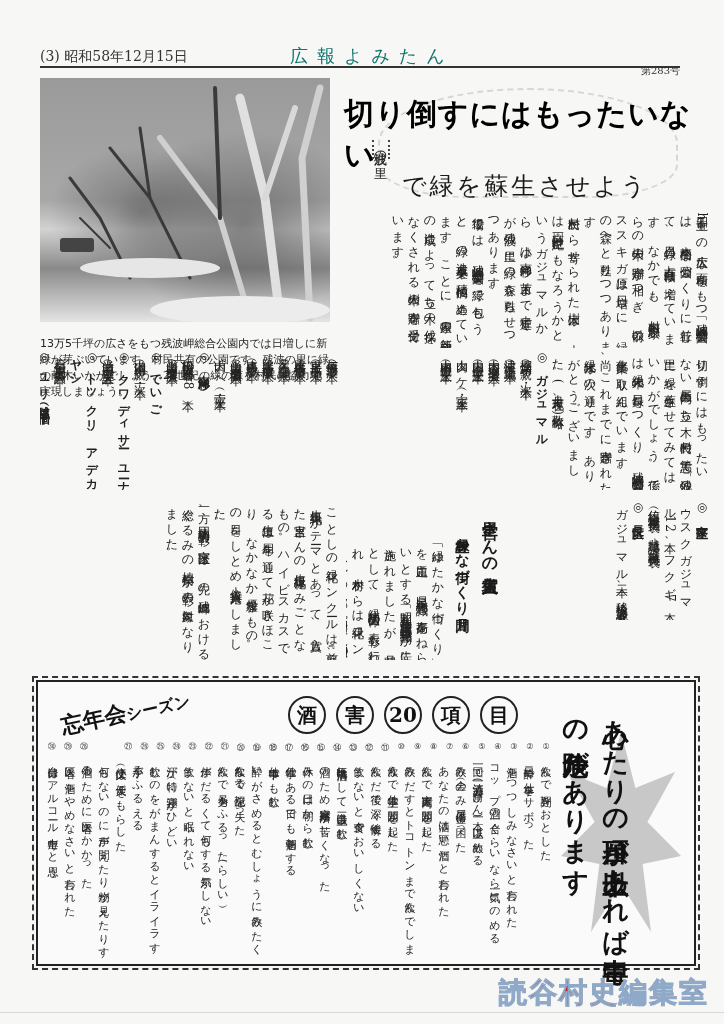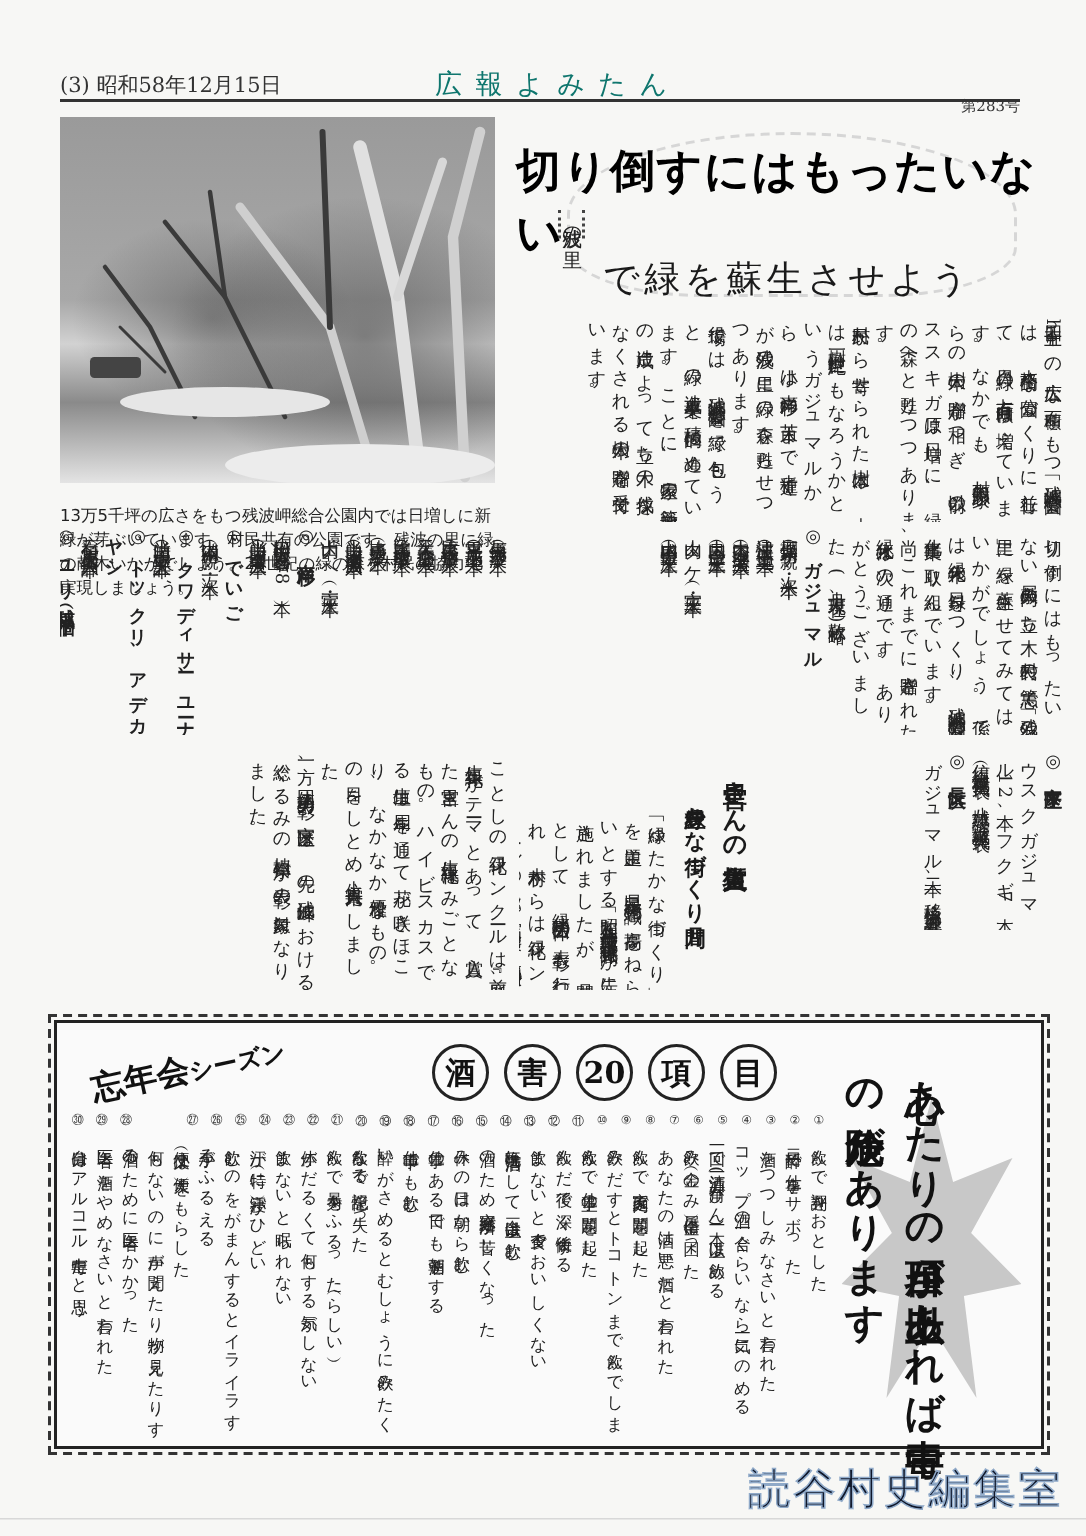--- a/index.html
+++ b/index.html
@@ -38,21 +38,21 @@
   .circles span { width: 38px; height: 38px; border: 2px solid #222; border-radius: 50%; display: flex; align-items: center; justify-content: center; font-size: 20px; font-weight: bold; color: #111; }
   .nums { position: absolute; left: 6px; top: 60px; width: 510px; display: flex; flex-direction: row-reverse; gap: 0; }
   .nums span { width: 17px; font-size: 8px; text-align: center; color: #333; }
   .items { position: absolute; left: 6px; top: 76px; width: 510px; height: 200px; display: flex; flex-direction: row-reverse; }
   .items .it { writing-mode: vertical-rl; width: 17px; font-size: 11px; line-height: 17px; letter-spacing: 1px; color: #222; }
   .items .gap { width: 30px; }
   .warn { position: absolute; left: 518px; top: 20px; width: 130px; height: 250px; }
   .warn .star { position: absolute; left: 5px; top: 30px; width: 120px; height: 200px; background: #c8c8c8; clip-path: polygon(50% 0,62% 28%,95% 20%,72% 45%,100% 62%,68% 66%,75% 100%,50% 76%,25% 100%,32% 66%,0 62%,28% 45%,5% 20%,38% 28%); }
   .warn .txt { position: absolute; left: 0; top: 0; writing-mode: vertical-rl; font-size: 26px; line-height: 40px; font-weight: bold; height: 250px; color: #111; }
 
-  .footer { position: absolute; left: 456px; top: 974px; font-size: 28px; letter-spacing: 2px; color: #0f172a; -webkit-text-stroke: 1px #8fa9c8; font-family: "DejaVu Sans", sans-serif; font-weight: normal; padding-left: 43px; }
+  .footer { position: absolute; left: 456px; top: 974px; font-size: 28px; letter-spacing: 2px; color: #b91c1c; -webkit-text-stroke: 1px #8fa9c8; font-family: "DejaVu Sans", sans-serif; font-weight: bold; padding-left: 43px; }
   .footer-line { position: absolute; left: 0; top: 1012px; width: 724px; height: 1px; background: #d8d8d8; }
 </style>
 </head>
 <body>
 
 <div class="header">
   <span class="issue">(3)  昭和58年12月15日</span>
   <span class="title">広報よみたん</span>
   <span class="num">第283号</span>
 </div>

